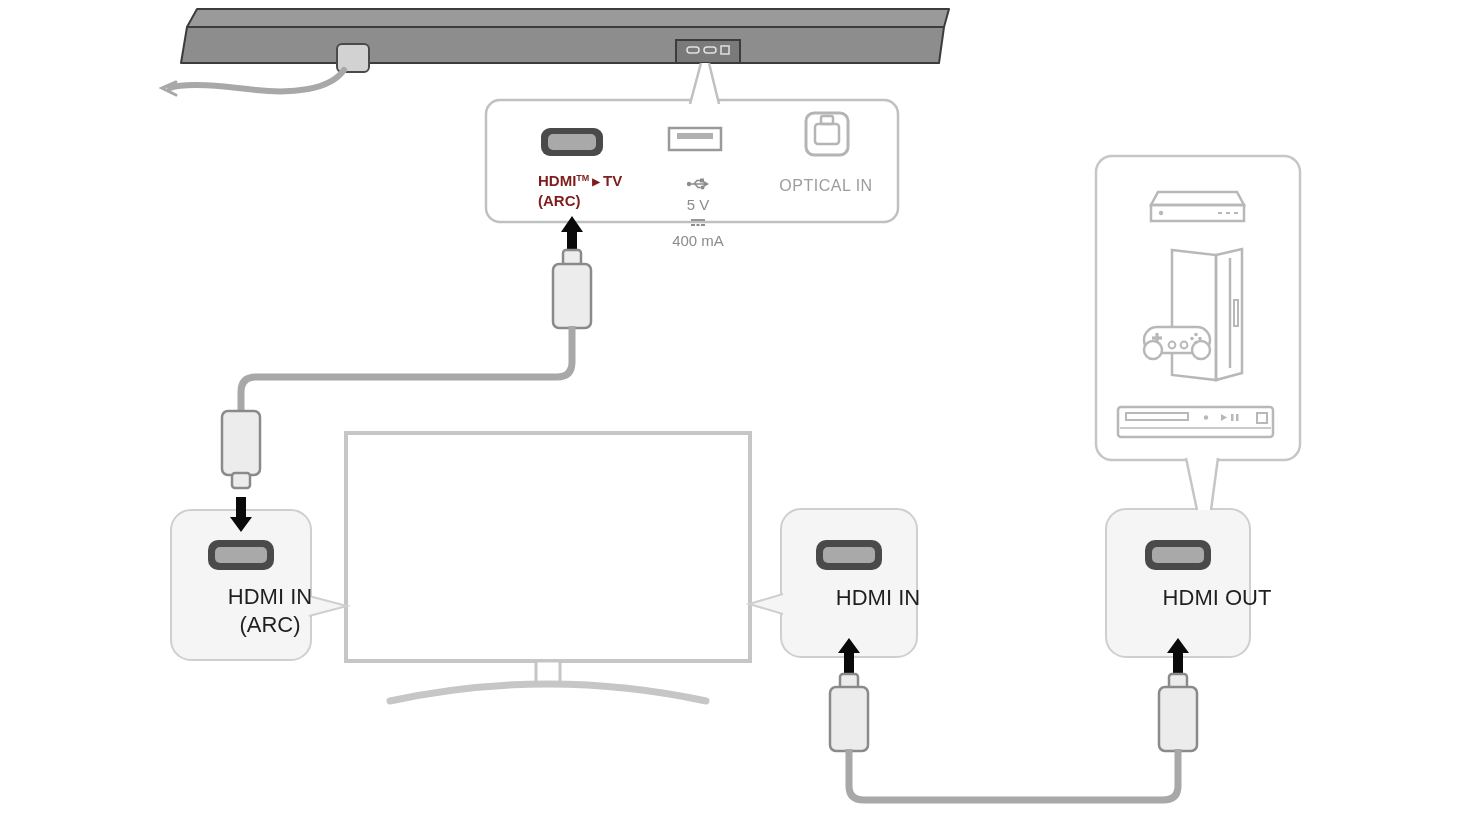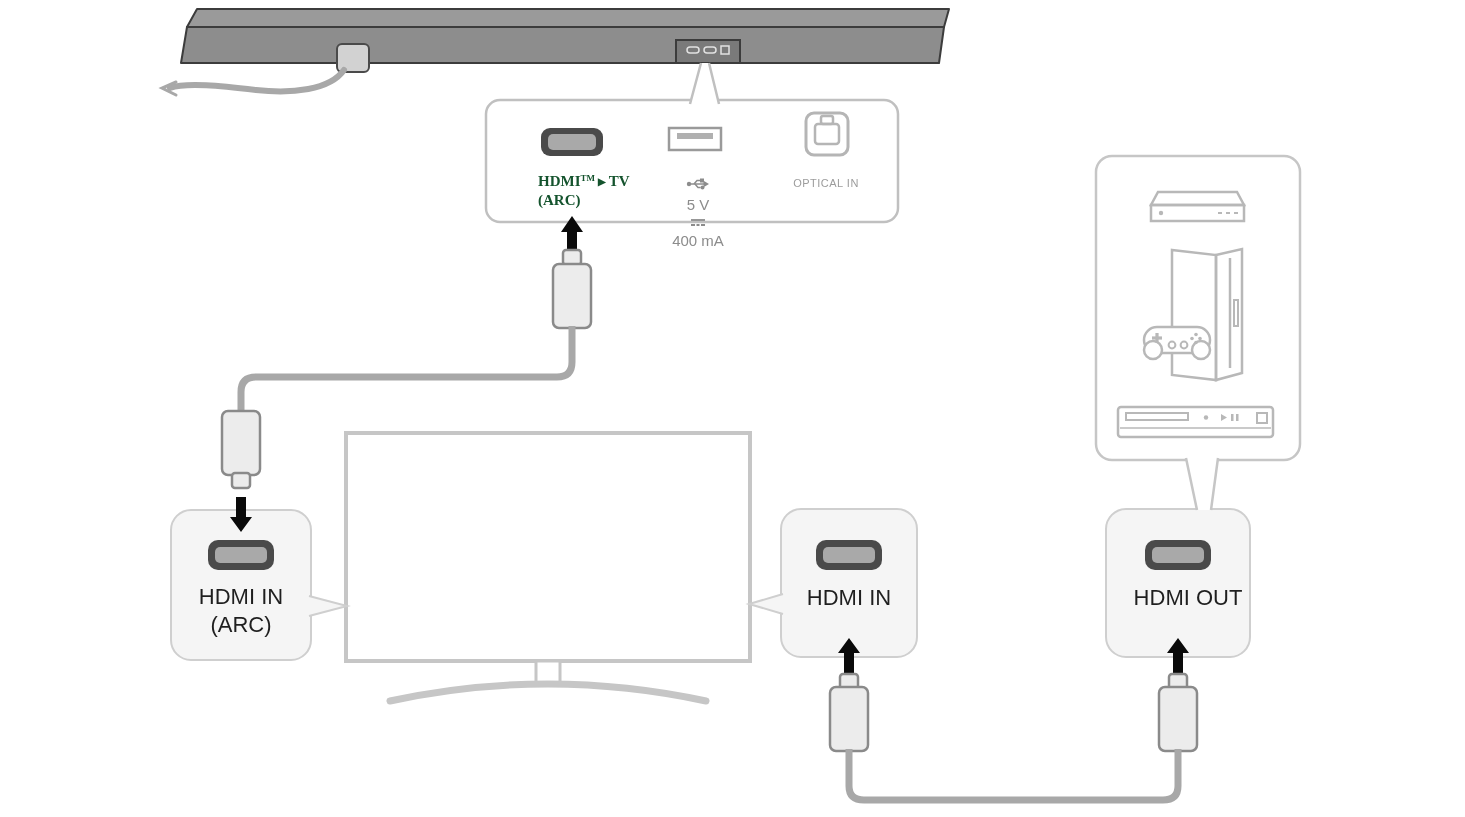--- a/index.html
+++ b/index.html
@@ -3,36 +3,36 @@
 <meta charset="utf-8">
 <style>
   html,body{margin:0;padding:0;background:#fff;}
   .canvas{
     position:relative;width:1465px;height:817px;background:#ffffff;overflow:hidden;
     font-family:"Liberation Sans", sans-serif;
   }
   .layer{position:absolute;left:0;top:0;}
   .port-label{
     position:absolute;text-align:center;color:#1f1f1f;
-    font-size:22px;line-height:28px;font-weight:400;
+    font-size:22px;line-height:28px;font-weight:400;margin-left:29px;
   }
   .callout-hdmi-label{
-    position:absolute;left:538px;top:169px;color:#14532d;
-    font-size:15px;font-weight:bold;line-height:19px;white-space:nowrap;font-family:Liberation Serif, serif;
+    position:absolute;left:538px;top:169px;color:#7f1d1d;
+    font-size:15px;font-weight:bold;line-height:19px;white-space:nowrap;
   }
   .callout-hdmi-label .tm{font-size:9px;vertical-align:5px;letter-spacing:0;}
   .callout-hdmi-label .tri{font-size:10px;margin:0 3px;vertical-align:1px;}
   .usb-label{
     position:absolute;left:623px;top:176px;width:150px;
     display:flex;align-items:center;justify-content:center;gap:4px;
     color:#8c8c8c;font-size:15px;white-space:nowrap;flex-direction:column;
   }
   .optical-label{
     position:absolute;left:756px;top:177px;width:140px;text-align:center;
-    color:#9c9c9c;font-size:11px;letter-spacing:.5px;white-space:nowrap;
+    color:#9c9c9c;font-size:16px;letter-spacing:.5px;white-space:nowrap;
   }
 </style>
 </head>
 <body>
 
 <div class="canvas">
 
   <svg class="layer" width="1465" height="817" viewBox="0 0 1465 817">
 
     <g>

